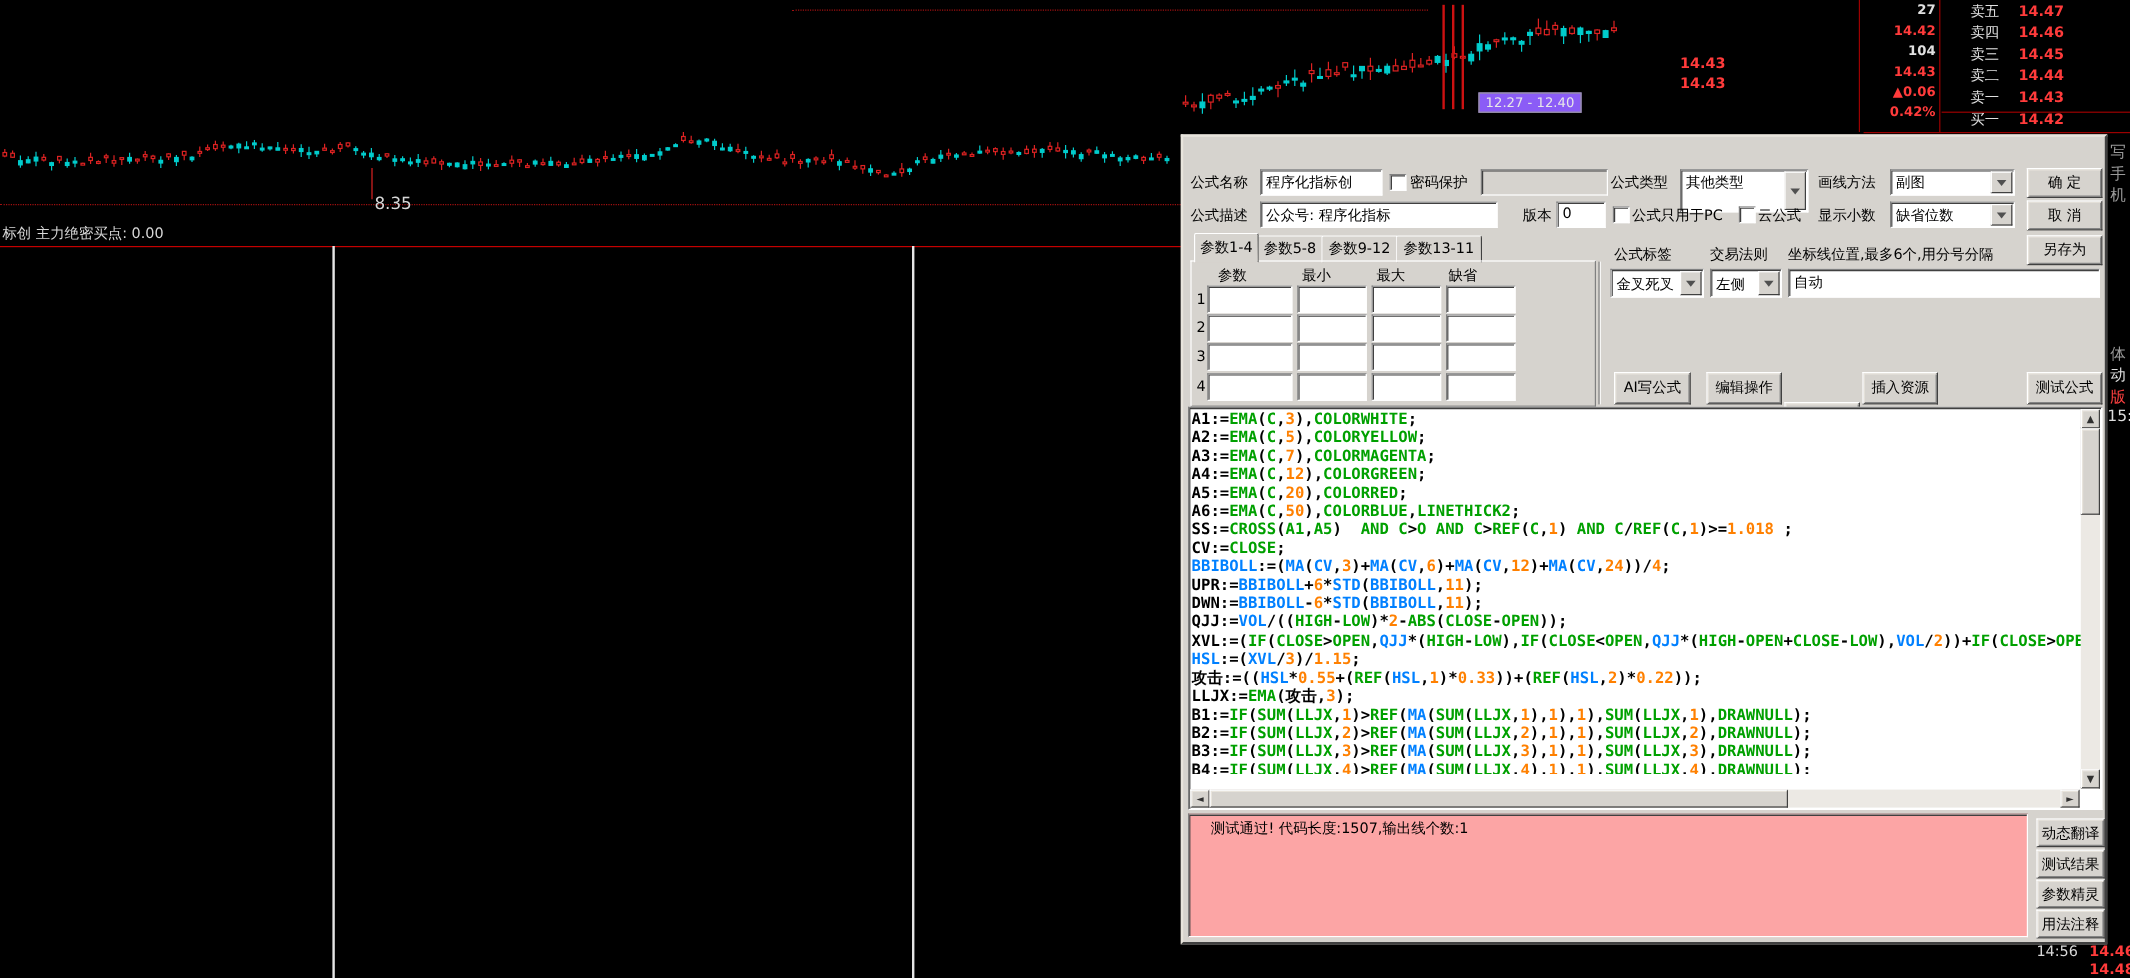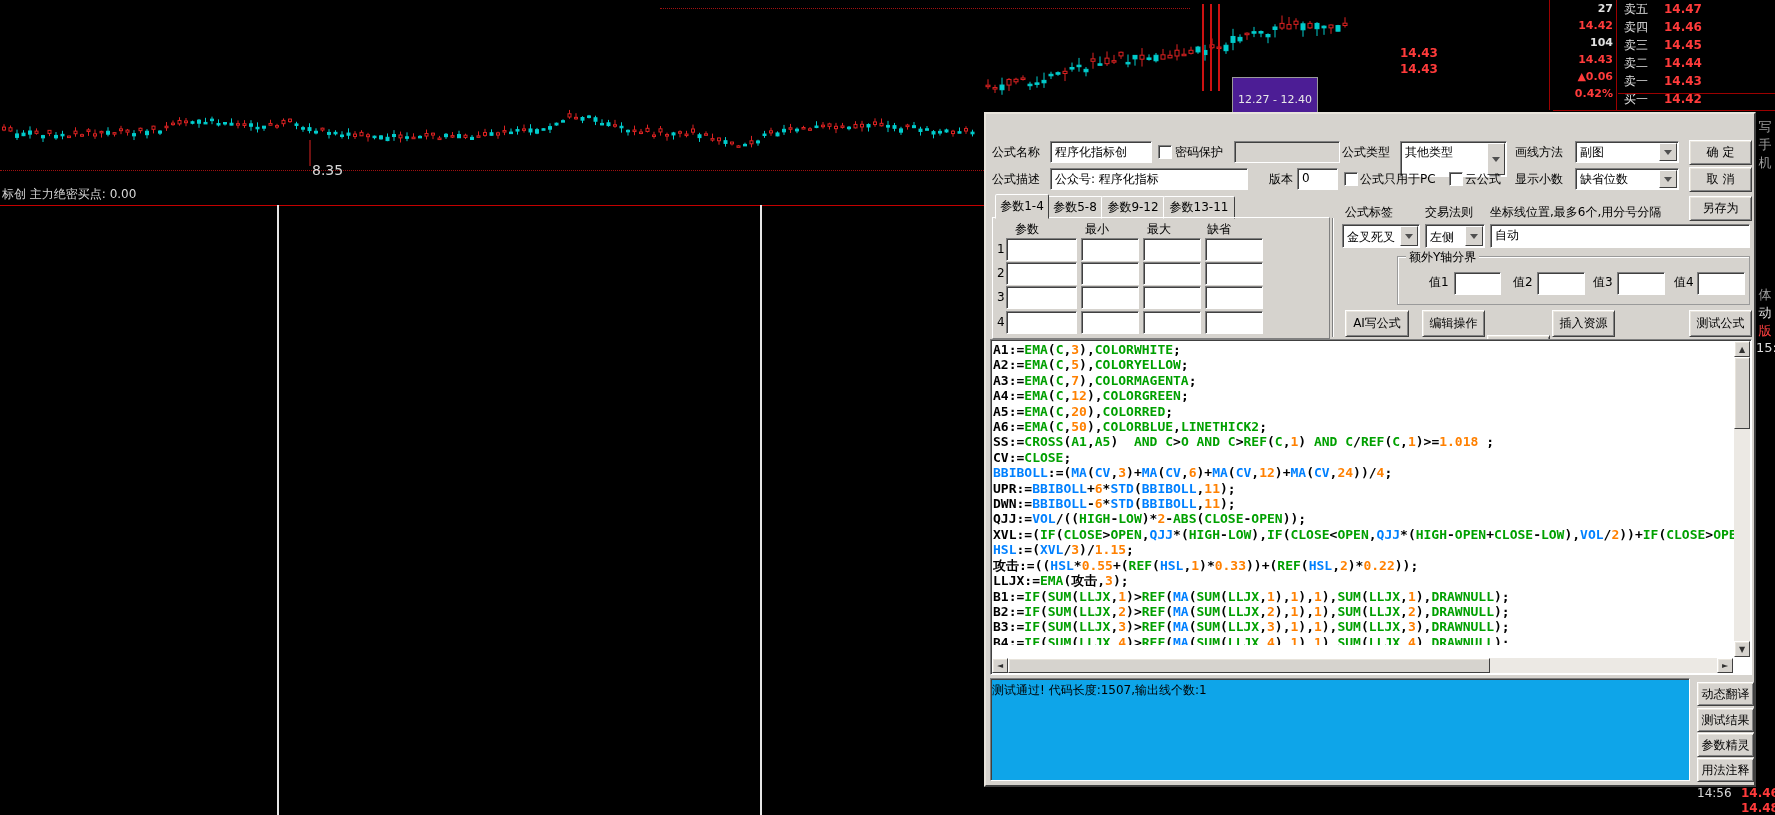--- a/index.html
+++ b/index.html
@@ -6,25 +6,25 @@
   #screen{position:relative;width:1775px;height:815px;background:#000;overflow:hidden;
           font-family:"DejaVu Sans","Liberation Sans",sans-serif;font-size:12px;color:#000;}
   .abs{position:absolute;}
   
   #chart-svg{position:absolute;left:0;top:0;z-index:1;}
   .dotline{position:absolute;border-top:1px dotted #a01010;z-index:2;}
   .redline{position:absolute;height:1px;background:#c40000;z-index:2;}
   .spike{position:absolute;width:2px;background:#e6e6e6;z-index:2;}
   .chart-text{position:absolute;color:#d8d8d8;z-index:3;white-space:nowrap;}
   .red-text{color:#ff3b3b;}
-  .tooltip-box{position:absolute;border:1px solid #9a9a9a;background:#4c1d95;color:#e8e8e8;
-               padding:15px 5px;z-index:3;white-space:nowrap;}
+  .tooltip-box{position:absolute;border:1px solid #9a9a9a;background:#8b5cf6;color:#e8e8e8;
+               padding:1px 5px;z-index:3;white-space:nowrap;}
   
   #info-col div{height:17px;text-align:right;font-weight:bold;}
-  #quote-rows .qrow{height:18px;display:flex;align-items:center;}
+  #quote-rows .qrow{height:18px;display:flex;align-items:center;margin-left:18px;}
   #quote-rows .qlabel{color:#e0e0e0;width:40px;padding-left:6px;}
   #quote-rows .qprice{color:#ff3b3b;font-weight:bold;}
   .vline-red{position:absolute;width:1px;background:#9c0000;z-index:3;}
   .hline-red{position:absolute;height:1px;background:#9c0000;z-index:3;}
   #side-strip span{position:absolute;left:4px;width:18px;text-align:center;}
   
   #dialog{position:absolute;left:984px;top:112px;width:768px;height:671px;z-index:10;
           background:#d6d3ce;border:2px solid;border-color:#e8e4dc #404040 #404040 #e8e4dc;}
   #titlebar{position:absolute;left:0;top:0;width:100%;height:23px;background:#b23b47;
             color:#fff;line-height:23px;padding-left:8px;box-sizing:border-box;font-weight:bold;}
@@ -62,23 +62,23 @@
   #code-text{position:absolute;left:2px;top:2px;right:17px;height:303px;overflow:hidden;
        font-family:"DejaVu Sans Mono","Liberation Mono",monospace;font-size:13px;font-weight:bold;
        line-height:15.4px;white-space:pre;}
   .scroll-v{position:absolute;right:1px;top:1px;width:16px;bottom:17px;background:#ece9e4;}
   .scroll-h{position:absolute;left:1px;right:18px;bottom:1px;height:15px;background:#ece9e4;}
   .sb-btn{position:absolute;background:#d6d3ce;border:1px solid;border-color:#fff #404040 #404040 #fff;
        box-shadow:inset 1px 1px 0 #e8e4dc;display:flex;align-items:center;justify-content:center;
        font-size:8px;color:#303030;}
   .sb-thumb{position:absolute;background:#d6d3ce;border:1px solid;border-color:#fff #404040 #404040 #fff;
        box-shadow:inset 1px 1px 0 #e8e4dc;}
-  #result-box{position:absolute;left:4px;top:564px;width:700px;height:103px;background:#0ea5e9;
+  #result-box{position:absolute;left:4px;top:564px;width:700px;height:103px;background:#fca5a5;
        border:1px solid;border-color:#808080 #fff #fff #808080;box-shadow:inset 1px 1px 0 #404040;
-       box-sizing:border-box;padding:3px 1px;}
+       box-sizing:border-box;padding:3px 18px;}
   .pfield{position:absolute;background:#fff;border:1px solid;border-color:#808080 #fff #fff #808080;
        box-shadow:inset 1px 1px 0 #404040;}
 </style>
 </head>
 <body>
 
 <div id="screen">
 
   <svg id="chart-svg" width="1775" height="815">
       <line x1="4" x2="4" y1="124.24720624431069" y2="131.12950824752483" stroke="#dd2222"></line>
@@ -642,31 +642,20 @@
         </span>
     </div>
     <div class="dd" style="left:439px;top:110px;width:60px;height:24px;">
       <span class="dd-val" style="top:4px;">左侧</span>
       <span class="dd-btn">
           <span class="arrow"></span>
         </span>
     </div>
     <div class="field" style="left:504px;top:110px;width:260px;height:24px;">自动</div>
 
-    <div id="groupbox">
-      <span class="gb-label">额外Y轴分界</span>
-      <span class="lbl" style="left:31px;top:18px;">值1</span>
-      <div class="pfield" style="left:56px;top:15px;width:45px;height:21px;"></div>
-      <span class="lbl" style="left:115px;top:18px;">值2</span>
-      <div class="pfield" style="left:139px;top:15px;width:46px;height:21px;"></div>
-      <span class="lbl" style="left:195px;top:18px;">值3</span>
-      <div class="pfield" style="left:219px;top:15px;width:46px;height:21px;"></div>
-      <span class="lbl" style="left:276px;top:18px;">值4</span>
-      <div class="pfield" style="left:299px;top:15px;width:46px;height:21px;"></div>
-    </div>
 
     <div class="btn" style="left:359px;top:196px;width:62px;height:25px;">AI写公式</div>
     <div class="btn" style="left:436px;top:196px;width:61px;height:25px;">编辑操作</div>
     <div class="btn" style="left:501px;top:196px;width:61px;height:25px;margin-top:25px;">插入函数</div>
     <div class="btn" style="left:566px;top:196px;width:61px;height:25px;">插入资源</div>
     <div class="btn disabled" style="left:631px;top:196px;width:61px;height:25px;">引入公式</div>
     <div class="btn" style="left:703px;top:196px;width:61px;height:25px;">测试公式</div>
 
     <div id="code-box">
       <div id="code-text"><div><span style="color: rgb(0, 0, 0);">A1</span><span style="color: rgb(0, 0, 0);">:</span><span style="color: rgb(0, 0, 0);">=</span><span style="color: rgb(0, 160, 0);">EMA</span><span style="color: rgb(0, 0, 0);">(</span><span style="color: rgb(0, 160, 0);">C</span><span style="color: rgb(0, 0, 0);">,</span><span style="color: rgb(255, 128, 0);">3</span><span style="color: rgb(0, 0, 0);">)</span><span style="color: rgb(0, 0, 0);">,</span><span style="color: rgb(0, 160, 0);">COLORWHITE</span><span style="color: rgb(0, 0, 0);">;</span></div><div><span style="color: rgb(0, 0, 0);">A2</span><span style="color: rgb(0, 0, 0);">:</span><span style="color: rgb(0, 0, 0);">=</span><span style="color: rgb(0, 160, 0);">EMA</span><span style="color: rgb(0, 0, 0);">(</span><span style="color: rgb(0, 160, 0);">C</span><span style="color: rgb(0, 0, 0);">,</span><span style="color: rgb(255, 128, 0);">5</span><span style="color: rgb(0, 0, 0);">)</span><span style="color: rgb(0, 0, 0);">,</span><span style="color: rgb(0, 160, 0);">COLORYELLOW</span><span style="color: rgb(0, 0, 0);">;</span></div><div><span style="color: rgb(0, 0, 0);">A3</span><span style="color: rgb(0, 0, 0);">:</span><span style="color: rgb(0, 0, 0);">=</span><span style="color: rgb(0, 160, 0);">EMA</span><span style="color: rgb(0, 0, 0);">(</span><span style="color: rgb(0, 160, 0);">C</span><span style="color: rgb(0, 0, 0);">,</span><span style="color: rgb(255, 128, 0);">7</span><span style="color: rgb(0, 0, 0);">)</span><span style="color: rgb(0, 0, 0);">,</span><span style="color: rgb(0, 160, 0);">COLORMAGENTA</span><span style="color: rgb(0, 0, 0);">;</span></div><div><span style="color: rgb(0, 0, 0);">A4</span><span style="color: rgb(0, 0, 0);">:</span><span style="color: rgb(0, 0, 0);">=</span><span style="color: rgb(0, 160, 0);">EMA</span><span style="color: rgb(0, 0, 0);">(</span><span style="color: rgb(0, 160, 0);">C</span><span style="color: rgb(0, 0, 0);">,</span><span style="color: rgb(255, 128, 0);">12</span><span style="color: rgb(0, 0, 0);">)</span><span style="color: rgb(0, 0, 0);">,</span><span style="color: rgb(0, 160, 0);">COLORGREEN</span><span style="color: rgb(0, 0, 0);">;</span></div><div><span style="color: rgb(0, 0, 0);">A5</span><span style="color: rgb(0, 0, 0);">:</span><span style="color: rgb(0, 0, 0);">=</span><span style="color: rgb(0, 160, 0);">EMA</span><span style="color: rgb(0, 0, 0);">(</span><span style="color: rgb(0, 160, 0);">C</span><span style="color: rgb(0, 0, 0);">,</span><span style="color: rgb(255, 128, 0);">20</span><span style="color: rgb(0, 0, 0);">)</span><span style="color: rgb(0, 0, 0);">,</span><span style="color: rgb(0, 160, 0);">COLORRED</span><span style="color: rgb(0, 0, 0);">;</span></div><div><span style="color: rgb(0, 0, 0);">A6</span><span style="color: rgb(0, 0, 0);">:</span><span style="color: rgb(0, 0, 0);">=</span><span style="color: rgb(0, 160, 0);">EMA</span><span style="color: rgb(0, 0, 0);">(</span><span style="color: rgb(0, 160, 0);">C</span><span style="color: rgb(0, 0, 0);">,</span><span style="color: rgb(255, 128, 0);">50</span><span style="color: rgb(0, 0, 0);">)</span><span style="color: rgb(0, 0, 0);">,</span><span style="color: rgb(0, 160, 0);">COLORBLUE</span><span style="color: rgb(0, 0, 0);">,</span><span style="color: rgb(0, 160, 0);">LINETHICK2</span><span style="color: rgb(0, 0, 0);">;</span></div><div><span style="color: rgb(0, 0, 0);">SS</span><span style="color: rgb(0, 0, 0);">:</span><span style="color: rgb(0, 0, 0);">=</span><span style="color: rgb(0, 160, 0);">CROSS</span><span style="color: rgb(0, 0, 0);">(</span><span style="color: rgb(0, 160, 0);">A1</span><span style="color: rgb(0, 0, 0);">,</span><span style="color: rgb(0, 160, 0);">A5</span><span style="color: rgb(0, 0, 0);">)</span><span style="color: rgb(0, 0, 0);"> </span><span style="color: rgb(0, 0, 0);"> </span><span style="color: rgb(0, 160, 0);">AND</span><span style="color: rgb(0, 0, 0);"> </span><span style="color: rgb(0, 160, 0);">C</span><span style="color: rgb(0, 0, 0);">&gt;</span><span style="color: rgb(0, 160, 0);">O</span><span style="color: rgb(0, 0, 0);"> </span><span style="color: rgb(0, 160, 0);">AND</span><span style="color: rgb(0, 0, 0);"> </span><span style="color: rgb(0, 160, 0);">C</span><span style="color: rgb(0, 0, 0);">&gt;</span><span style="color: rgb(0, 160, 0);">REF</span><span style="color: rgb(0, 0, 0);">(</span><span style="color: rgb(0, 160, 0);">C</span><span style="color: rgb(0, 0, 0);">,</span><span style="color: rgb(255, 128, 0);">1</span><span style="color: rgb(0, 0, 0);">)</span><span style="color: rgb(0, 0, 0);"> </span><span style="color: rgb(0, 160, 0);">AND</span><span style="color: rgb(0, 0, 0);"> </span><span style="color: rgb(0, 160, 0);">C</span><span style="color: rgb(0, 0, 0);">/</span><span style="color: rgb(0, 160, 0);">REF</span><span style="color: rgb(0, 0, 0);">(</span><span style="color: rgb(0, 160, 0);">C</span><span style="color: rgb(0, 0, 0);">,</span><span style="color: rgb(255, 128, 0);">1</span><span style="color: rgb(0, 0, 0);">)</span><span style="color: rgb(0, 0, 0);">&gt;</span><span style="color: rgb(0, 0, 0);">=</span><span style="color: rgb(255, 128, 0);">1.018</span><span style="color: rgb(0, 0, 0);"> </span><span style="color: rgb(0, 0, 0);">;</span></div><div><span style="color: rgb(0, 0, 0);">CV</span><span style="color: rgb(0, 0, 0);">:</span><span style="color: rgb(0, 0, 0);">=</span><span style="color: rgb(0, 160, 0);">CLOSE</span><span style="color: rgb(0, 0, 0);">;</span></div><div><span style="color: rgb(0, 128, 255);">BBIBOLL</span><span style="color: rgb(0, 0, 0);">:</span><span style="color: rgb(0, 0, 0);">=</span><span style="color: rgb(0, 0, 0);">(</span><span style="color: rgb(0, 128, 255);">MA</span><span style="color: rgb(0, 0, 0);">(</span><span style="color: rgb(0, 128, 255);">CV</span><span style="color: rgb(0, 0, 0);">,</span><span style="color: rgb(255, 128, 0);">3</span><span style="color: rgb(0, 0, 0);">)</span><span style="color: rgb(0, 0, 0);">+</span><span style="color: rgb(0, 128, 255);">MA</span><span style="color: rgb(0, 0, 0);">(</span><span style="color: rgb(0, 128, 255);">CV</span><span style="color: rgb(0, 0, 0);">,</span><span style="color: rgb(255, 128, 0);">6</span><span style="color: rgb(0, 0, 0);">)</span><span style="color: rgb(0, 0, 0);">+</span><span style="color: rgb(0, 128, 255);">MA</span><span style="color: rgb(0, 0, 0);">(</span><span style="color: rgb(0, 128, 255);">CV</span><span style="color: rgb(0, 0, 0);">,</span><span style="color: rgb(255, 128, 0);">12</span><span style="color: rgb(0, 0, 0);">)</span><span style="color: rgb(0, 0, 0);">+</span><span style="color: rgb(0, 128, 255);">MA</span><span style="color: rgb(0, 0, 0);">(</span><span style="color: rgb(0, 128, 255);">CV</span><span style="color: rgb(0, 0, 0);">,</span><span style="color: rgb(255, 128, 0);">24</span><span style="color: rgb(0, 0, 0);">)</span><span style="color: rgb(0, 0, 0);">)</span><span style="color: rgb(0, 0, 0);">/</span><span style="color: rgb(255, 128, 0);">4</span><span style="color: rgb(0, 0, 0);">;</span></div><div><span style="color: rgb(0, 0, 0);">UPR</span><span style="color: rgb(0, 0, 0);">:</span><span style="color: rgb(0, 0, 0);">=</span><span style="color: rgb(0, 128, 255);">BBIBOLL</span><span style="color: rgb(0, 0, 0);">+</span><span style="color: rgb(255, 128, 0);">6</span><span style="color: rgb(0, 0, 0);">*</span><span style="color: rgb(0, 128, 255);">STD</span><span style="color: rgb(0, 0, 0);">(</span><span style="color: rgb(0, 128, 255);">BBIBOLL</span><span style="color: rgb(0, 0, 0);">,</span><span style="color: rgb(255, 128, 0);">11</span><span style="color: rgb(0, 0, 0);">)</span><span style="color: rgb(0, 0, 0);">;</span></div><div><span style="color: rgb(0, 0, 0);">DWN</span><span style="color: rgb(0, 0, 0);">:</span><span style="color: rgb(0, 0, 0);">=</span><span style="color: rgb(0, 128, 255);">BBIBOLL</span><span style="color: rgb(0, 0, 0);">-</span><span style="color: rgb(255, 128, 0);">6</span><span style="color: rgb(0, 0, 0);">*</span><span style="color: rgb(0, 128, 255);">STD</span><span style="color: rgb(0, 0, 0);">(</span><span style="color: rgb(0, 128, 255);">BBIBOLL</span><span style="color: rgb(0, 0, 0);">,</span><span style="color: rgb(255, 128, 0);">11</span><span style="color: rgb(0, 0, 0);">)</span><span style="color: rgb(0, 0, 0);">;</span></div><div><span style="color: rgb(0, 0, 0);">QJJ</span><span style="color: rgb(0, 0, 0);">:</span><span style="color: rgb(0, 0, 0);">=</span><span style="color: rgb(0, 128, 255);">VOL</span><span style="color: rgb(0, 0, 0);">/</span><span style="color: rgb(0, 0, 0);">(</span><span style="color: rgb(0, 0, 0);">(</span><span style="color: rgb(0, 160, 0);">HIGH</span><span style="color: rgb(0, 0, 0);">-</span><span style="color: rgb(0, 160, 0);">LOW</span><span style="color: rgb(0, 0, 0);">)</span><span style="color: rgb(0, 0, 0);">*</span><span style="color: rgb(255, 128, 0);">2</span><span style="color: rgb(0, 0, 0);">-</span><span style="color: rgb(0, 160, 0);">ABS</span><span style="color: rgb(0, 0, 0);">(</span><span style="color: rgb(0, 160, 0);">CLOSE</span><span style="color: rgb(0, 0, 0);">-</span><span style="color: rgb(0, 160, 0);">OPEN</span><span style="color: rgb(0, 0, 0);">)</span><span style="color: rgb(0, 0, 0);">)</span><span style="color: rgb(0, 0, 0);">;</span></div><div><span style="color: rgb(0, 0, 0);">XVL</span><span style="color: rgb(0, 0, 0);">:</span><span style="color: rgb(0, 0, 0);">=</span><span style="color: rgb(0, 0, 0);">(</span><span style="color: rgb(0, 160, 0);">IF</span><span style="color: rgb(0, 0, 0);">(</span><span style="color: rgb(0, 160, 0);">CLOSE</span><span style="color: rgb(0, 0, 0);">&gt;</span><span style="color: rgb(0, 160, 0);">OPEN</span><span style="color: rgb(0, 0, 0);">,</span><span style="color: rgb(0, 128, 255);">QJJ</span><span style="color: rgb(0, 0, 0);">*</span><span style="color: rgb(0, 0, 0);">(</span><span style="color: rgb(0, 160, 0);">HIGH</span><span style="color: rgb(0, 0, 0);">-</span><span style="color: rgb(0, 160, 0);">LOW</span><span style="color: rgb(0, 0, 0);">)</span><span style="color: rgb(0, 0, 0);">,</span><span style="color: rgb(0, 160, 0);">IF</span><span style="color: rgb(0, 0, 0);">(</span><span style="color: rgb(0, 160, 0);">CLOSE</span><span style="color: rgb(0, 0, 0);">&lt;</span><span style="color: rgb(0, 160, 0);">OPEN</span><span style="color: rgb(0, 0, 0);">,</span><span style="color: rgb(0, 128, 255);">QJJ</span><span style="color: rgb(0, 0, 0);">*</span><span style="color: rgb(0, 0, 0);">(</span><span style="color: rgb(0, 160, 0);">HIGH</span><span style="color: rgb(0, 0, 0);">-</span><span style="color: rgb(0, 160, 0);">OPEN</span><span style="color: rgb(0, 0, 0);">+</span><span style="color: rgb(0, 160, 0);">CLOSE</span><span style="color: rgb(0, 0, 0);">-</span><span style="color: rgb(0, 160, 0);">LOW</span><span style="color: rgb(0, 0, 0);">)</span><span style="color: rgb(0, 0, 0);">,</span><span style="color: rgb(0, 128, 255);">VOL</span><span style="color: rgb(0, 0, 0);">/</span><span style="color: rgb(255, 128, 0);">2</span><span style="color: rgb(0, 0, 0);">)</span><span style="color: rgb(0, 0, 0);">)</span><span style="color: rgb(0, 0, 0);">+</span><span style="color: rgb(0, 160, 0);">IF</span><span style="color: rgb(0, 0, 0);">(</span><span style="color: rgb(0, 160, 0);">CLOSE</span><span style="color: rgb(0, 0, 0);">&gt;</span><span style="color: rgb(0, 160, 0);">OPEN</span></div><div><span style="color: rgb(0, 128, 255);">HSL</span><span style="color: rgb(0, 0, 0);">:</span><span style="color: rgb(0, 0, 0);">=</span><span style="color: rgb(0, 0, 0);">(</span><span style="color: rgb(0, 128, 255);">XVL</span><span style="color: rgb(0, 0, 0);">/</span><span style="color: rgb(255, 128, 0);">3</span><span style="color: rgb(0, 0, 0);">)</span><span style="color: rgb(0, 0, 0);">/</span><span style="color: rgb(255, 128, 0);">1.15</span><span style="color: rgb(0, 0, 0);">;</span></div><div><span style="color: rgb(0, 0, 0);">攻击</span><span style="color: rgb(0, 0, 0);">:</span><span style="color: rgb(0, 0, 0);">=</span><span style="color: rgb(0, 0, 0);">(</span><span style="color: rgb(0, 0, 0);">(</span><span style="color: rgb(0, 128, 255);">HSL</span><span style="color: rgb(0, 0, 0);">*</span><span style="color: rgb(255, 128, 0);">0.55</span><span style="color: rgb(0, 0, 0);">+</span><span style="color: rgb(0, 0, 0);">(</span><span style="color: rgb(0, 160, 0);">REF</span><span style="color: rgb(0, 0, 0);">(</span><span style="color: rgb(0, 128, 255);">HSL</span><span style="color: rgb(0, 0, 0);">,</span><span style="color: rgb(255, 128, 0);">1</span><span style="color: rgb(0, 0, 0);">)</span><span style="color: rgb(0, 0, 0);">*</span><span style="color: rgb(255, 128, 0);">0.33</span><span style="color: rgb(0, 0, 0);">)</span><span style="color: rgb(0, 0, 0);">)</span><span style="color: rgb(0, 0, 0);">+</span><span style="color: rgb(0, 0, 0);">(</span><span style="color: rgb(0, 160, 0);">REF</span><span style="color: rgb(0, 0, 0);">(</span><span style="color: rgb(0, 128, 255);">HSL</span><span style="color: rgb(0, 0, 0);">,</span><span style="color: rgb(255, 128, 0);">2</span><span style="color: rgb(0, 0, 0);">)</span><span style="color: rgb(0, 0, 0);">*</span><span style="color: rgb(255, 128, 0);">0.22</span><span style="color: rgb(0, 0, 0);">)</span><span style="color: rgb(0, 0, 0);">)</span><span style="color: rgb(0, 0, 0);">;</span></div><div><span style="color: rgb(0, 0, 0);">LLJX</span><span style="color: rgb(0, 0, 0);">:</span><span style="color: rgb(0, 0, 0);">=</span><span style="color: rgb(0, 160, 0);">EMA</span><span style="color: rgb(0, 0, 0);">(</span><span style="color: rgb(0, 0, 0);">攻击</span><span style="color: rgb(0, 0, 0);">,</span><span style="color: rgb(255, 128, 0);">3</span><span style="color: rgb(0, 0, 0);">)</span><span style="color: rgb(0, 0, 0);">;</span></div><div><span style="color: rgb(0, 0, 0);">B1</span><span style="color: rgb(0, 0, 0);">:</span><span style="color: rgb(0, 0, 0);">=</span><span style="color: rgb(0, 160, 0);">IF</span><span style="color: rgb(0, 0, 0);">(</span><span style="color: rgb(0, 160, 0);">SUM</span><span style="color: rgb(0, 0, 0);">(</span><span style="color: rgb(0, 160, 0);">LLJX</span><span style="color: rgb(0, 0, 0);">,</span><span style="color: rgb(255, 128, 0);">1</span><span style="color: rgb(0, 0, 0);">)</span><span style="color: rgb(0, 0, 0);">&gt;</span><span style="color: rgb(0, 160, 0);">REF</span><span style="color: rgb(0, 0, 0);">(</span><span style="color: rgb(0, 128, 255);">MA</span><span style="color: rgb(0, 0, 0);">(</span><span style="color: rgb(0, 160, 0);">SUM</span><span style="color: rgb(0, 0, 0);">(</span><span style="color: rgb(0, 160, 0);">LLJX</span><span style="color: rgb(0, 0, 0);">,</span><span style="color: rgb(255, 128, 0);">1</span><span style="color: rgb(0, 0, 0);">)</span><span style="color: rgb(0, 0, 0);">,</span><span style="color: rgb(255, 128, 0);">1</span><span style="color: rgb(0, 0, 0);">)</span><span style="color: rgb(0, 0, 0);">,</span><span style="color: rgb(255, 128, 0);">1</span><span style="color: rgb(0, 0, 0);">)</span><span style="color: rgb(0, 0, 0);">,</span><span style="color: rgb(0, 160, 0);">SUM</span><span style="color: rgb(0, 0, 0);">(</span><span style="color: rgb(0, 160, 0);">LLJX</span><span style="color: rgb(0, 0, 0);">,</span><span style="color: rgb(255, 128, 0);">1</span><span style="color: rgb(0, 0, 0);">)</span><span style="color: rgb(0, 0, 0);">,</span><span style="color: rgb(0, 160, 0);">DRAWNULL</span><span style="color: rgb(0, 0, 0);">)</span><span style="color: rgb(0, 0, 0);">;</span></div><div><span style="color: rgb(0, 0, 0);">B2</span><span style="color: rgb(0, 0, 0);">:</span><span style="color: rgb(0, 0, 0);">=</span><span style="color: rgb(0, 160, 0);">IF</span><span style="color: rgb(0, 0, 0);">(</span><span style="color: rgb(0, 160, 0);">SUM</span><span style="color: rgb(0, 0, 0);">(</span><span style="color: rgb(0, 160, 0);">LLJX</span><span style="color: rgb(0, 0, 0);">,</span><span style="color: rgb(255, 128, 0);">2</span><span style="color: rgb(0, 0, 0);">)</span><span style="color: rgb(0, 0, 0);">&gt;</span><span style="color: rgb(0, 160, 0);">REF</span><span style="color: rgb(0, 0, 0);">(</span><span style="color: rgb(0, 128, 255);">MA</span><span style="color: rgb(0, 0, 0);">(</span><span style="color: rgb(0, 160, 0);">SUM</span><span style="color: rgb(0, 0, 0);">(</span><span style="color: rgb(0, 160, 0);">LLJX</span><span style="color: rgb(0, 0, 0);">,</span><span style="color: rgb(255, 128, 0);">2</span><span style="color: rgb(0, 0, 0);">)</span><span style="color: rgb(0, 0, 0);">,</span><span style="color: rgb(255, 128, 0);">1</span><span style="color: rgb(0, 0, 0);">)</span><span style="color: rgb(0, 0, 0);">,</span><span style="color: rgb(255, 128, 0);">1</span><span style="color: rgb(0, 0, 0);">)</span><span style="color: rgb(0, 0, 0);">,</span><span style="color: rgb(0, 160, 0);">SUM</span><span style="color: rgb(0, 0, 0);">(</span><span style="color: rgb(0, 160, 0);">LLJX</span><span style="color: rgb(0, 0, 0);">,</span><span style="color: rgb(255, 128, 0);">2</span><span style="color: rgb(0, 0, 0);">)</span><span style="color: rgb(0, 0, 0);">,</span><span style="color: rgb(0, 160, 0);">DRAWNULL</span><span style="color: rgb(0, 0, 0);">)</span><span style="color: rgb(0, 0, 0);">;</span></div><div><span style="color: rgb(0, 0, 0);">B3</span><span style="color: rgb(0, 0, 0);">:</span><span style="color: rgb(0, 0, 0);">=</span><span style="color: rgb(0, 160, 0);">IF</span><span style="color: rgb(0, 0, 0);">(</span><span style="color: rgb(0, 160, 0);">SUM</span><span style="color: rgb(0, 0, 0);">(</span><span style="color: rgb(0, 160, 0);">LLJX</span><span style="color: rgb(0, 0, 0);">,</span><span style="color: rgb(255, 128, 0);">3</span><span style="color: rgb(0, 0, 0);">)</span><span style="color: rgb(0, 0, 0);">&gt;</span><span style="color: rgb(0, 160, 0);">REF</span><span style="color: rgb(0, 0, 0);">(</span><span style="color: rgb(0, 128, 255);">MA</span><span style="color: rgb(0, 0, 0);">(</span><span style="color: rgb(0, 160, 0);">SUM</span><span style="color: rgb(0, 0, 0);">(</span><span style="color: rgb(0, 160, 0);">LLJX</span><span style="color: rgb(0, 0, 0);">,</span><span style="color: rgb(255, 128, 0);">3</span><span style="color: rgb(0, 0, 0);">)</span><span style="color: rgb(0, 0, 0);">,</span><span style="color: rgb(255, 128, 0);">1</span><span style="color: rgb(0, 0, 0);">)</span><span style="color: rgb(0, 0, 0);">,</span><span style="color: rgb(255, 128, 0);">1</span><span style="color: rgb(0, 0, 0);">)</span><span style="color: rgb(0, 0, 0);">,</span><span style="color: rgb(0, 160, 0);">SUM</span><span style="color: rgb(0, 0, 0);">(</span><span style="color: rgb(0, 160, 0);">LLJX</span><span style="color: rgb(0, 0, 0);">,</span><span style="color: rgb(255, 128, 0);">3</span><span style="color: rgb(0, 0, 0);">)</span><span style="color: rgb(0, 0, 0);">,</span><span style="color: rgb(0, 160, 0);">DRAWNULL</span><span style="color: rgb(0, 0, 0);">)</span><span style="color: rgb(0, 0, 0);">;</span></div><div><span style="color: rgb(0, 0, 0);">B4</span><span style="color: rgb(0, 0, 0);">:</span><span style="color: rgb(0, 0, 0);">=</span><span style="color: rgb(0, 160, 0);">IF</span><span style="color: rgb(0, 0, 0);">(</span><span style="color: rgb(0, 160, 0);">SUM</span><span style="color: rgb(0, 0, 0);">(</span><span style="color: rgb(0, 160, 0);">LLJX</span><span style="color: rgb(0, 0, 0);">,</span><span style="color: rgb(255, 128, 0);">4</span><span style="color: rgb(0, 0, 0);">)</span><span style="color: rgb(0, 0, 0);">&gt;</span><span style="color: rgb(0, 160, 0);">REF</span><span style="color: rgb(0, 0, 0);">(</span><span style="color: rgb(0, 128, 255);">MA</span><span style="color: rgb(0, 0, 0);">(</span><span style="color: rgb(0, 160, 0);">SUM</span><span style="color: rgb(0, 0, 0);">(</span><span style="color: rgb(0, 160, 0);">LLJX</span><span style="color: rgb(0, 0, 0);">,</span><span style="color: rgb(255, 128, 0);">4</span><span style="color: rgb(0, 0, 0);">)</span><span style="color: rgb(0, 0, 0);">,</span><span style="color: rgb(255, 128, 0);">1</span><span style="color: rgb(0, 0, 0);">)</span><span style="color: rgb(0, 0, 0);">,</span><span style="color: rgb(255, 128, 0);">1</span><span style="color: rgb(0, 0, 0);">)</span><span style="color: rgb(0, 0, 0);">,</span><span style="color: rgb(0, 160, 0);">SUM</span><span style="color: rgb(0, 0, 0);">(</span><span style="color: rgb(0, 160, 0);">LLJX</span><span style="color: rgb(0, 0, 0);">,</span><span style="color: rgb(255, 128, 0);">4</span><span style="color: rgb(0, 0, 0);">)</span><span style="color: rgb(0, 0, 0);">,</span><span style="color: rgb(0, 160, 0);">DRAWNULL</span><span style="color: rgb(0, 0, 0);">)</span><span style="color: rgb(0, 0, 0);">;</span></div></div>

